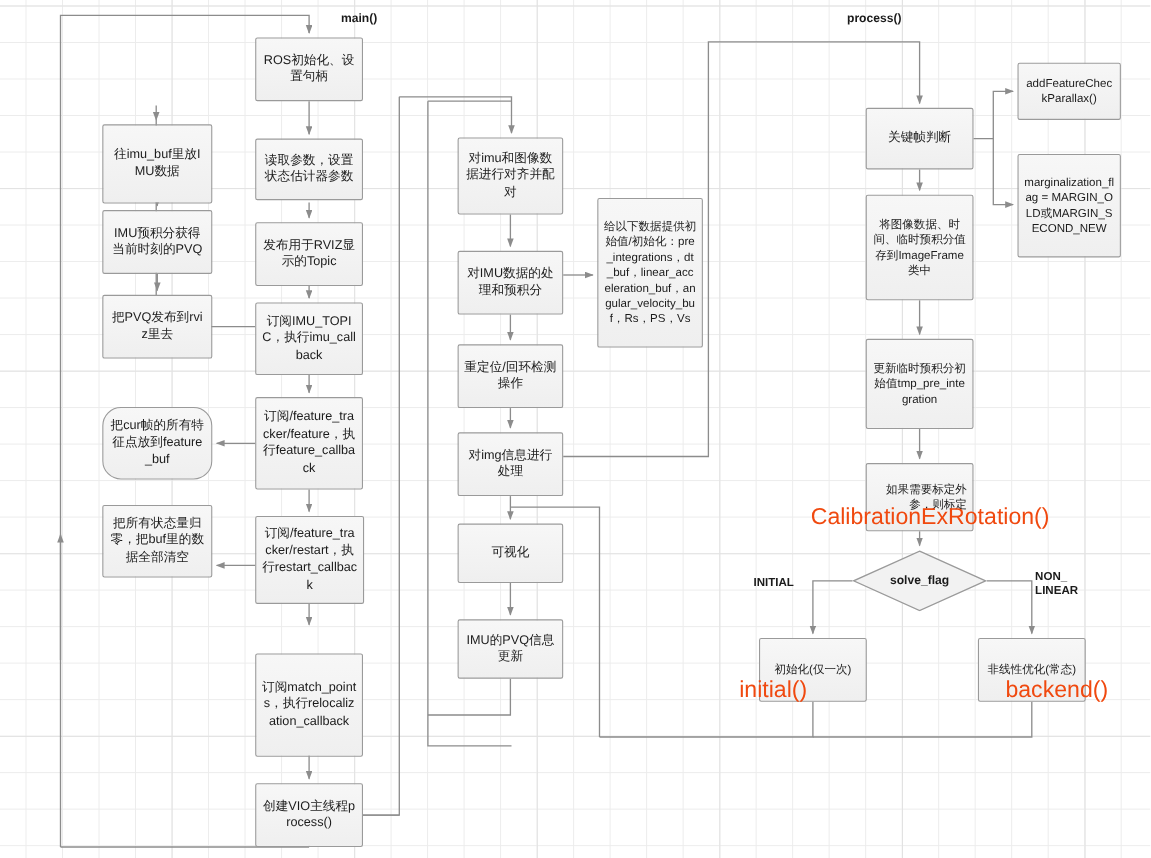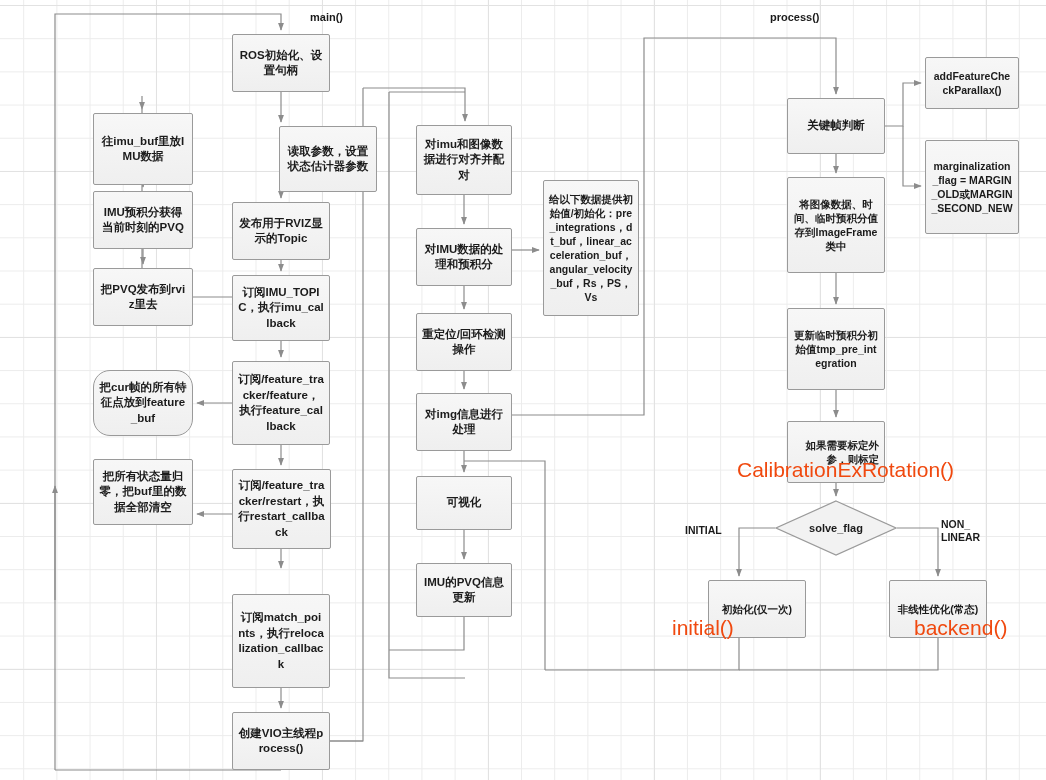--- a/index.html
+++ b/index.html
@@ -36,21 +36,21 @@
     background:#f2f2f2;
     background:linear-gradient(to bottom,#f7f7f7 0%,#efefef 100%);
     border:1px solid #9a9a9a;
     border-radius:2px;
     display:flex;align-items:center;justify-content:center;
     text-align:center;
     color:#1b1b1b;
     font-size:11.5px;
     line-height:15.5px;
     padding:16px 5px;
-    font-weight:700;
+    font-weight:400;
     word-break:break-all;
     box-shadow:0 0 0 0 rgba(0,0,0,0);
   }
   .node.small{font-size:10.5px;line-height:14px;}
   .diamond-wrap{position:absolute;}
   .diamond-shape{position:absolute;left:0;top:0;width:100%;height:100%;}
   .diamond-label{
     position:absolute;left:0;top:0;width:100%;height:100%;
     display:flex;align-items:center;justify-content:center;
     font-size:11px;font-weight:700;color:#1b1b1b;
@@ -147,21 +147,21 @@
   <div class="lbl" style="left:310px;top:11px;">main()</div>
   <div class="lbl" style="left:770px;top:11px;">process()</div>
 
   <div class="node" style="left:93px;top:113px;width:100px;height:72px;">往imu_buf里放IMU数据</div>
   <div class="node" style="left:93px;top:191px;width:100px;height:58px;">IMU预积分获得当前时刻的PVQ</div>
   <div class="node" style="left:93px;top:268px;width:100px;height:58px;">把PVQ发布到rviz里去</div>
   <div class="node" style="left:93px;top:370px;width:100px;height:66px;border-radius:17px;">把cur帧的所有特征点放到feature_buf</div>
   <div class="node" style="left:93px;top:459px;width:100px;height:66px;">把所有状态量归零，把buf里的数据全部清空</div>
 
   <div class="node" style="left:232px;top:34px;width:98px;height:58px;">ROS初始化、设置句柄</div>
-  <div class="node" style="left:232px;top:126px;width:98px;height:66px;margin-left:47px;">读取参数，设置状态估计器参数</div>
+  <div class="node" style="left:232px;top:126px;width:98px;height:56px;">读取参数，设置状态估计器参数</div>
   <div class="node" style="left:232px;top:202px;width:98px;height:58px;">发布用于RVIZ显示的Topic</div>
   <div class="node" style="left:232px;top:275px;width:98px;height:66px;">订阅IMU_TOPIC，执行imu_callback</div>
   <div class="node" style="left:232px;top:361px;width:98px;height:84px;">订阅/feature_tracker/feature，执行feature_callback</div>
   <div class="node" style="left:232px;top:469px;width:99px;height:80px;">订阅/feature_tracker/restart，执行restart_callback</div>
   <div class="node" style="left:232px;top:572px;width:98px;height:94px;margin-top:22px;">订阅match_points，执行relocalization_callback</div>
   <div class="node" style="left:232px;top:712px;width:98px;height:58px;">创建VIO主线程process()</div>
 
   <div class="node" style="left:416px;top:125px;width:96px;height:70px;">对imu和图像数据进行对齐并配对</div>
   <div class="node" style="left:416px;top:228px;width:96px;height:58px;">对IMU数据的处理和预积分</div>
   <div class="node" style="left:416px;top:393px;width:96px;height:58px;">对img信息进行处理</div>
@@ -170,21 +170,21 @@
   <div class="node small" style="left:543px;top:180px;width:96px;height:136px;">给以下数据提供初始值/初始化：pre_integrations，dt_buf，linear_acceleration_buf，angular_velocity_buf，Rs，PS，Vs</div>
 
   <div class="node" style="left:416px;top:563px;width:96px;height:54px;">IMU的PVQ信息更新</div>
 
   <div class="node" style="left:787px;top:98px;width:98px;height:56px;">关键帧判断</div>
   <div class="node small" style="left:787px;top:177px;width:98px;height:96px;">将图像数据、时间、临时预积分值存到ImageFrame类中</div>
   <div class="node small" style="left:787px;top:308px;width:98px;height:82px;">更新临时预积分初始值tmp_pre_integration</div>
   <div class="node small" style="left:787px;top:421px;width:98px;height:62px;text-align:right;">如果需要标定外参，则标定</div>
   <div class="node small" style="left:925px;top:57px;width:94px;height:52px;">addFeatureCheckParallax()</div>
   <div class="node small" style="left:925px;top:140px;width:94px;height:94px;">marginalization_flag = MARGIN_OLD或MARGIN_SECOND_NEW</div>
-  <div class="node small" style="left:690px;top:580px;width:98px;height:58px;margin-left:18px;">初始化(仅一次)</div>
+  <div class="node small" style="left:690px;top:580px;width:98px;height:58px;">初始化(仅一次)</div>
   <div class="node small" style="left:889px;top:580px;width:98px;height:58px;">非线性优化(常态)</div>
 
   <div class="diamond-wrap" style="left:775px;top:500px;width:122px;height:56px;">
     <svg class="diamond-shape" viewBox="0 0 122 56">
       <polygon points="61,1 121,28 61,55 1,28" fill="#f2f2f2" stroke="#9a9a9a" stroke-width="1.2"></polygon>
     </svg>
     <div class="diamond-label">solve_flag</div>
   </div>
 
   <div class="edge-lbl" style="left:685px;top:524px;">INITIAL</div>

